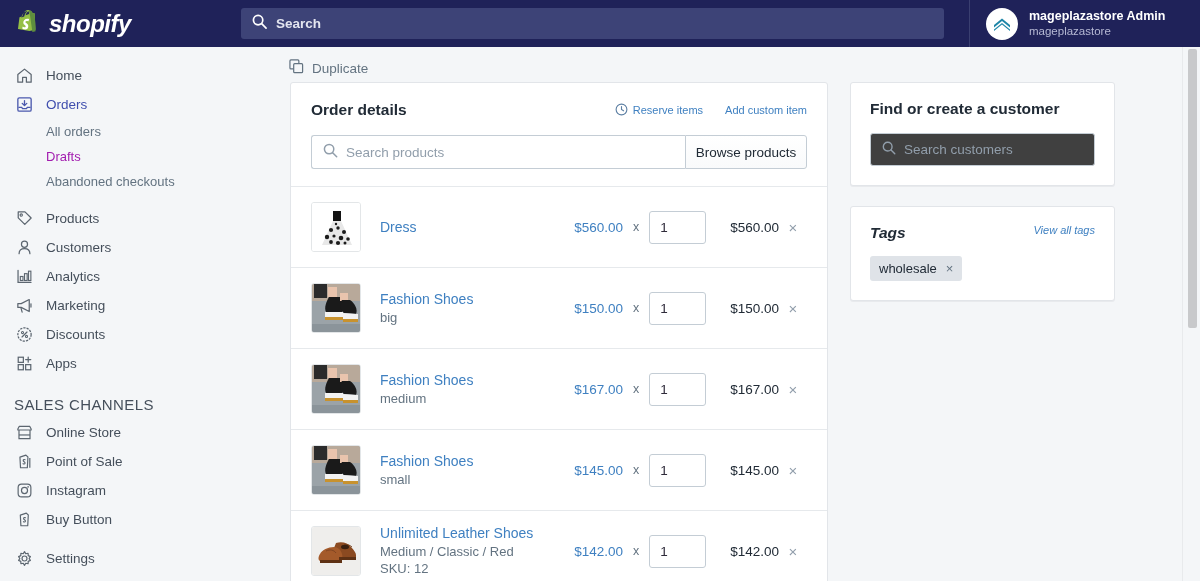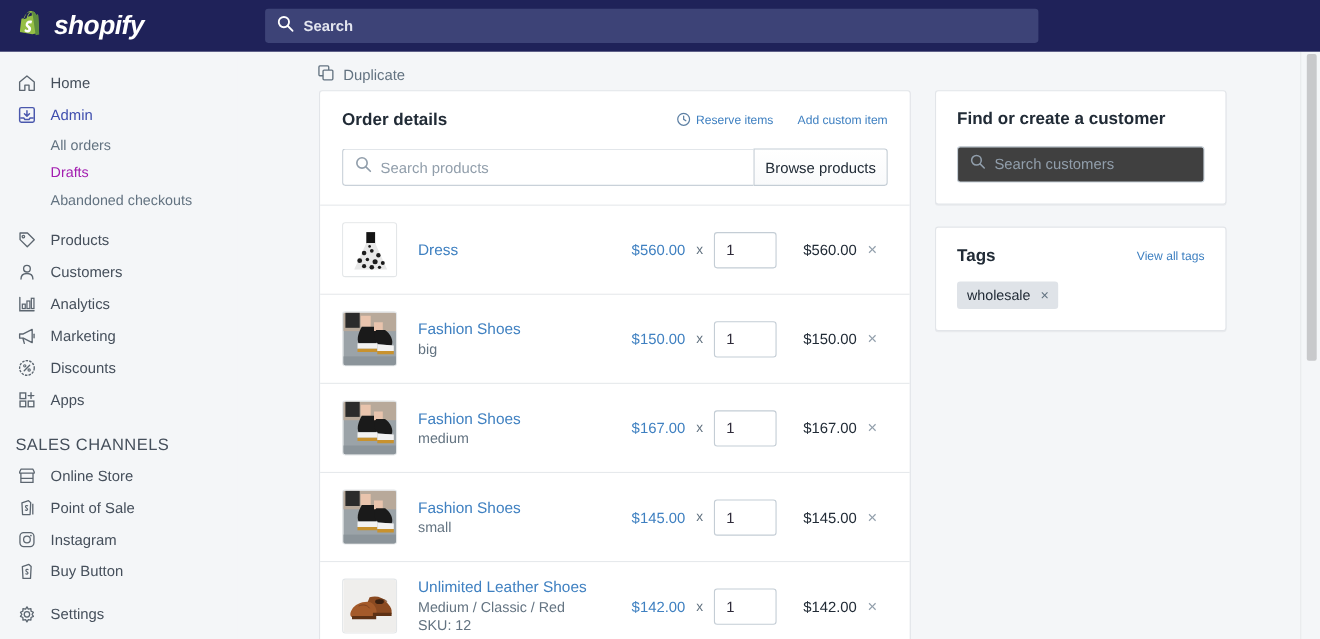--- a/index.html
+++ b/index.html
@@ -162,21 +162,21 @@
     font-size: 13.5px; color: #2f2b3a;
   }
   .item-total { width: 78px; text-align: right; font-size: 13.5px; color: #212b36; }
   .item-remove {
     width: 30px; text-align: center; font-size: 15px; color: #919eab; cursor: pointer;
   }
 
   
   .rcard-pad { padding: 17px 19px 19px 19px; }
   .rcard-title { font-size: 15.5px; font-weight: bold; color: #212b36; }
-  .rhead { display: flex; align-items: center; }
+  .rhead { display: flex; align-items: flex-start; font-style: italic; }
   .rhead .link { margin-left: auto; }
   .field {
     margin-top: 15px; height: 33px; border: 1px solid #c4cdd5; border-radius: 3px;
     display: flex; align-items: center; gap: 8px; padding-left: 11px; background: #404040;
   }
   .field .ph { font-size: 13.5px; color: #919eab; }
   .tag-chip {
     display: inline-flex; align-items: center; gap: 9px; margin-top: 14px;
     height: 25px; padding: 0 9px; border-radius: 3px;
     background: #dfe3e8; font-size: 13px; color: #212b36;
@@ -213,20 +213,35 @@
     <div class="topsearch">
       <span>
         <svg width="15" height="15" viewBox="0 0 16 16">
             <circle cx="6.5" cy="6.5" r="5" fill="none" stroke="#fff" stroke-width="1.8"></circle>
             <line x1="10.3" y1="10.3" x2="15" y2="15" stroke="#fff" stroke-width="1.8" stroke-linecap="round"></line>
           </svg>
       </span>
       <span class="ph">Search</span>
     </div>
 
+    <div class="account">
+      <div class="avatar">
+        <span>
+          <svg width="24" height="24" viewBox="0 0 24 24">
+            <circle cx="12" cy="12" r="12" fill="#fff"></circle>
+            <path d="M4 15 L12 8.5 L20 15 L20 17.5 L12 11 L4 17.5 Z" fill="#1e86a8"></path>
+            <path d="M4 19.5 L12 13 L20 19.5 L20 21 L12 14.5 L4 21 Z" fill="#1e86a8"></path>
+          </svg>
+        </span>
+      </div>
+      <div class="acct-lines">
+        <span class="acct-name">mageplazastore Admin</span>
+        <span class="acct-sub">mageplazastore</span>
+      </div>
+    </div>
   </div>
 
   <div class="sidebar">
 
     <div class="nav-item" style="margin-top:14px;">
       <span class="ico">
         <svg width="19" height="19" viewBox="0 0 20 20">
             <path d="M3 9 L10 3.3 L17 9 L17 17 L12 17 L12 12 L8 12 L8 17 L3 17 Z" fill="none" stroke="#5c6670" stroke-width="1.3" stroke-linejoin="round"></path>
           </svg>
       </span>
@@ -234,21 +249,21 @@
     </div>
 
     <div class="nav-item active">
       <span class="ico">
         <svg width="19" height="19" viewBox="0 0 20 20">
           <rect x="3" y="3" width="14" height="14" rx="1.6" fill="none" stroke="#4a58ad" stroke-width="1.4"></rect>
           <path d="M10 6 L10 11 M7.6 8.8 L10 11.2 L12.4 8.8" fill="none" stroke="#4a58ad" stroke-width="1.4" stroke-linecap="round" stroke-linejoin="round"></path>
           <path d="M3.6 13 L7 13 L8 14.4 L12 14.4 L13 13 L16.4 13" fill="none" stroke="#4a58ad" stroke-width="1.4"></path>
         </svg>
       </span>
-      <span class="lbl">Admin</span>
+      <span class="lbl">Orders</span>
       <span class="badge">3</span>
     </div>
 
     <div class="subnav-item">
       <span>All orders</span>
     </div>
     <div class="subnav-item active">
       <span>Drafts</span>
     </div>
     <div class="subnav-item">

